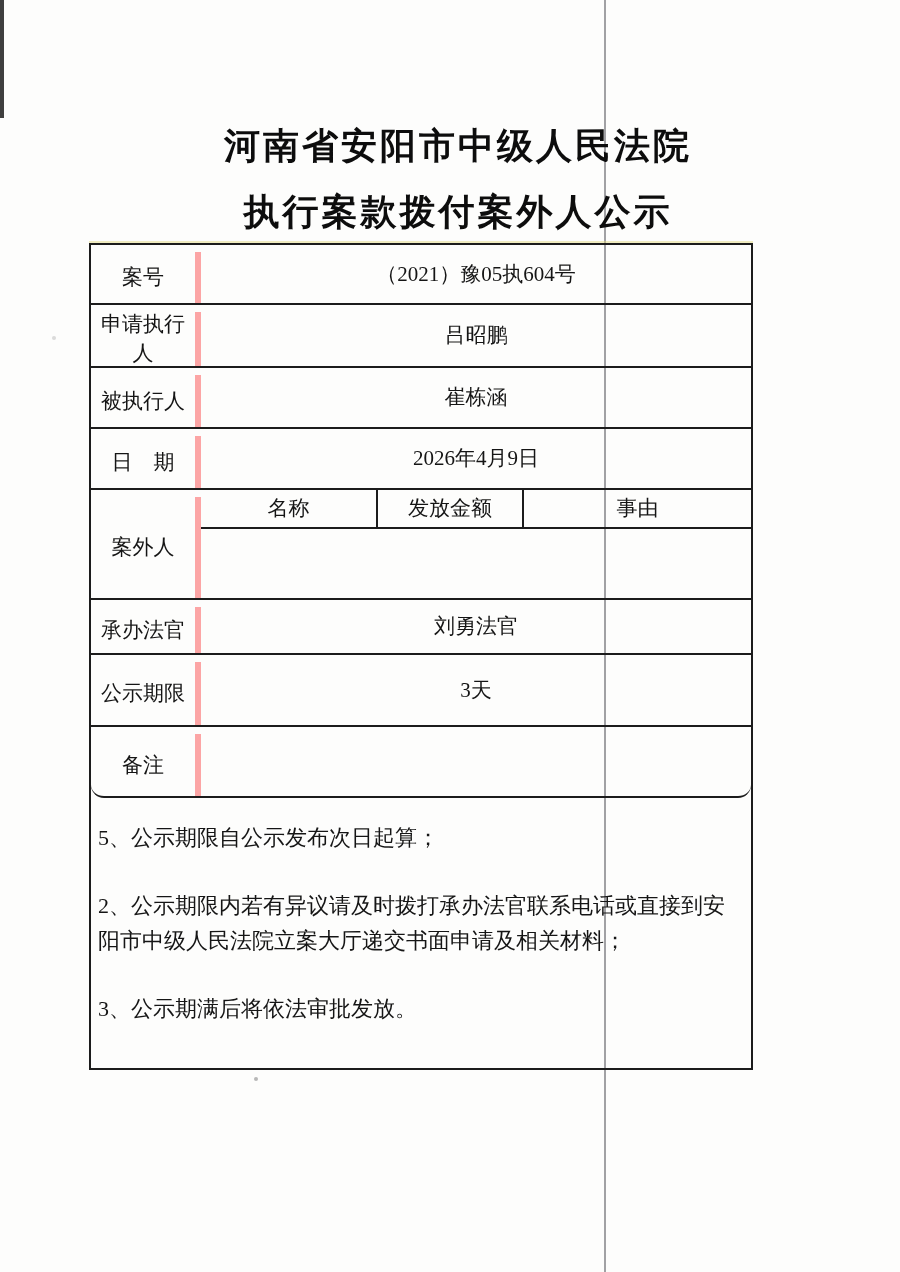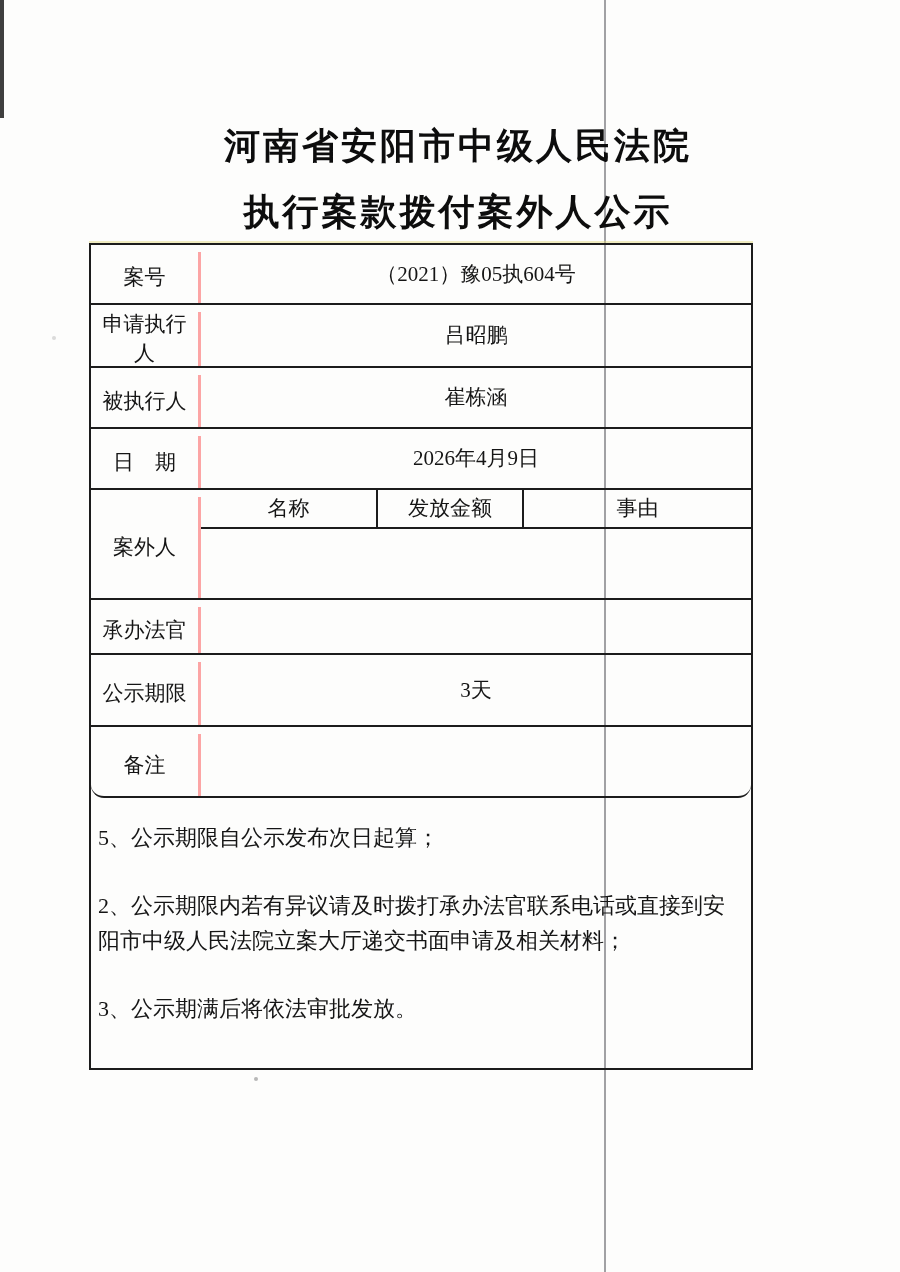--- a/index.html
+++ b/index.html
@@ -27,21 +27,21 @@
   
   .doc-table{
     position:absolute;left:89px;top:243px;width:664px;height:827px;
     border:2px solid #1c1c1c;box-sizing:border-box;
     font-size:21px;
     box-shadow:0 -2px 0 rgba(225,214,120,.45);
   }
   .trow{display:flex;border-bottom:2px solid #1c1c1c;box-sizing:border-box;}
   .trow:last-child{border-bottom:none;}
   .lcell{
-    width:110px;flex:0 0 110px;border-right:3px solid #fca5a5;box-sizing:border-box;
+    width:110px;flex:0 0 110px;border-right:6px solid #fca5a5;box-sizing:border-box;
     display:flex;align-items:center;justify-content:center;text-align:center;
     padding:0 8px;line-height:29px;margin-top:7px;
   }
   .vcell{
     flex:1;display:flex;align-items:center;justify-content:center;text-align:center;
     box-sizing:border-box;line-height:29px;
   }
   
   .r-case{height:60px;}
   .r-applicant{height:63px;}
@@ -114,20 +114,21 @@
       <div class="sub-row sub-head">
         <div class="sub-cell sc-name">名称</div>
         <div class="sub-cell sc-amount">发放金额</div>
         <div class="sub-cell sc-reason">事由</div>
       </div>
     </div>
   </div>
 
   <div class="trow r-judge">
     <div class="lcell">承办法官</div>
+    <div class="vcell">刘勇法官</div>
   </div>
 
 
   <div class="trow r-period">
     <div class="lcell">公示期限</div>
     <div class="vcell">3天</div>
   </div>
 
   <div class="trow r-remark">
     <div class="lcell">备注</div>

